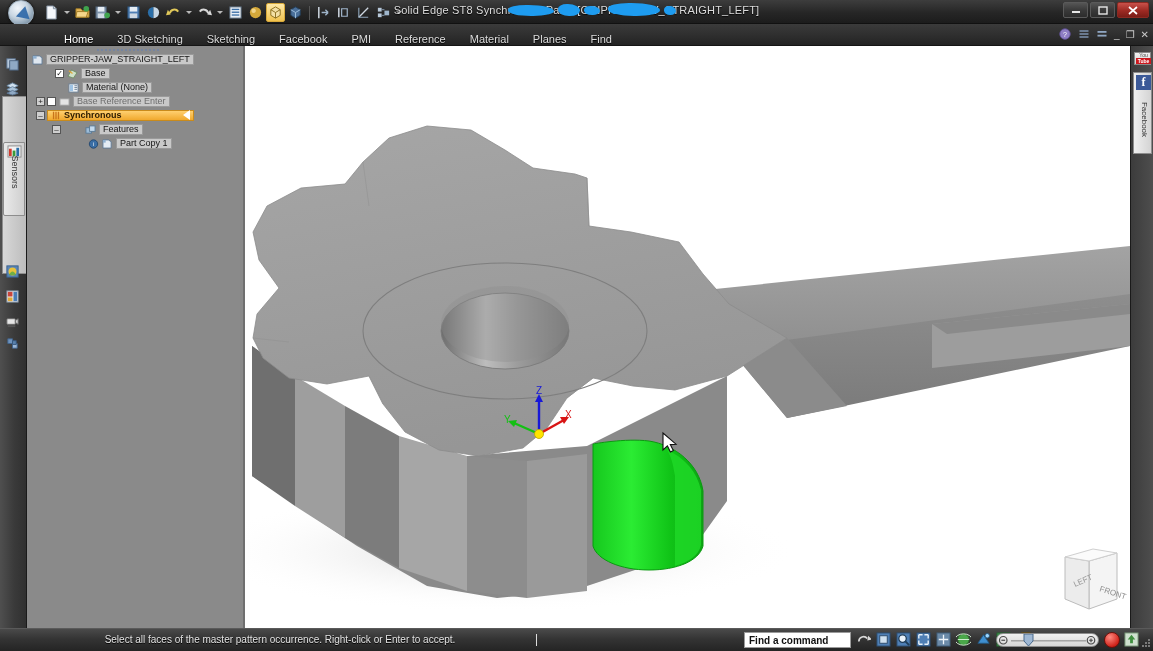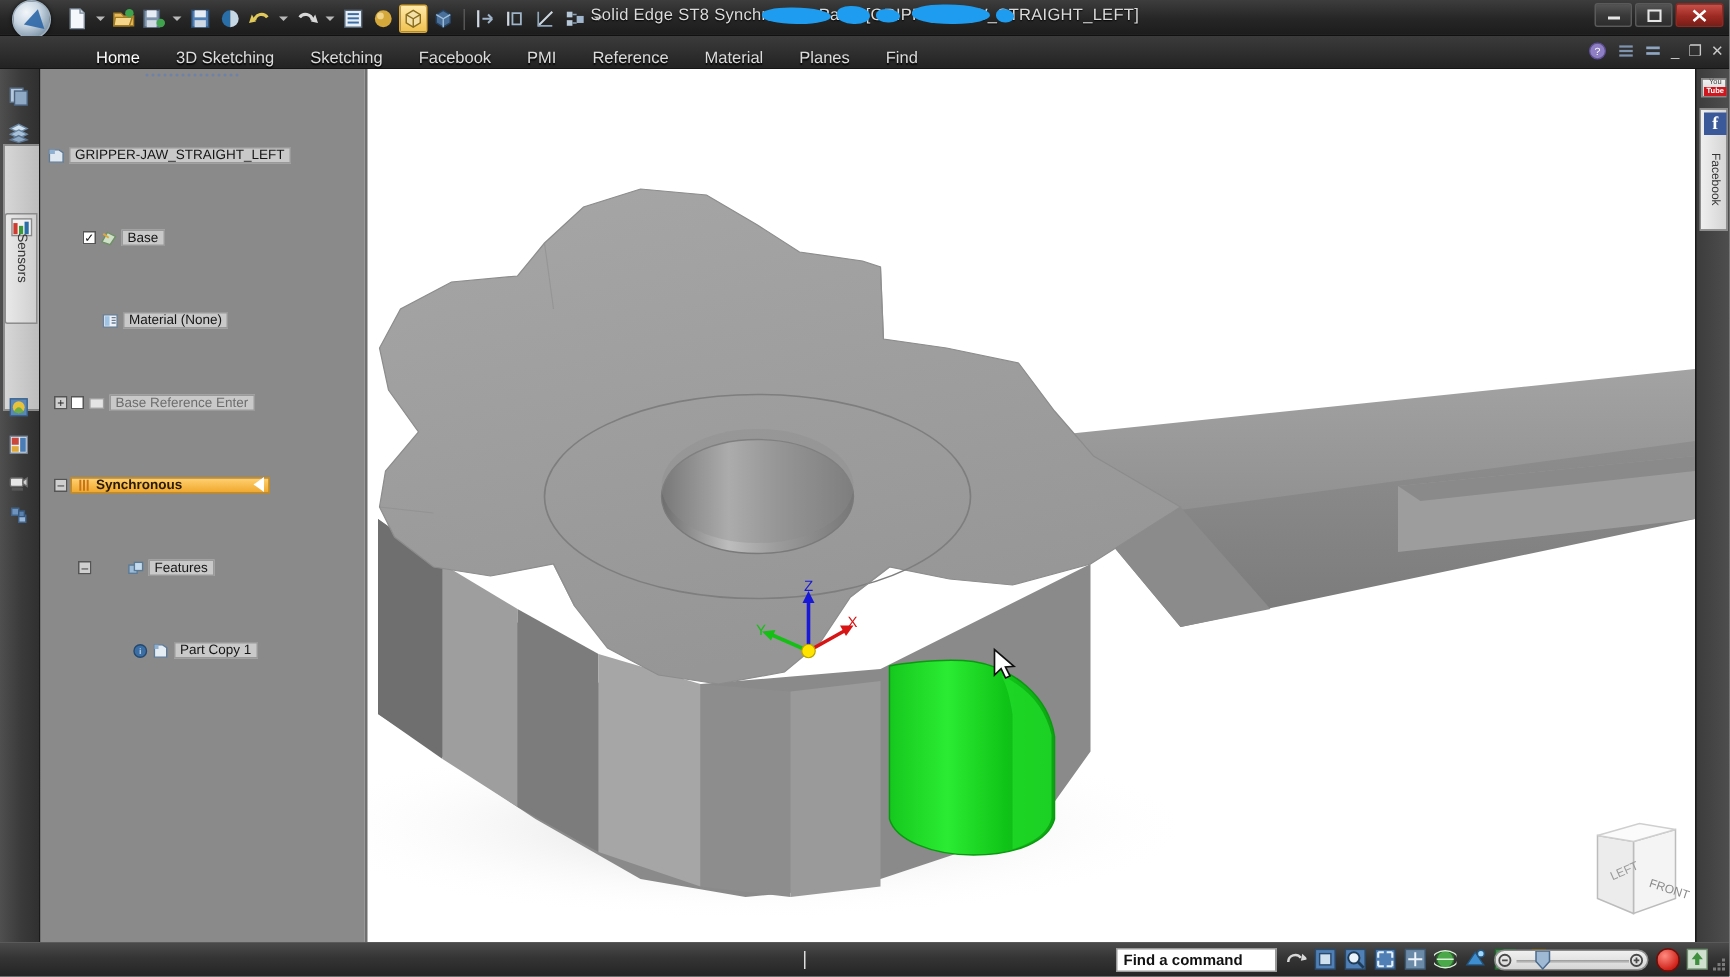--- a/index.html
+++ b/index.html
@@ -72,21 +72,21 @@
      font-size:9px; color:#333; text-align:center; white-space:nowrap; }
   .dock-strip { position:absolute; left:2px; top:50px; width:24px; height:178px;
      background:linear-gradient(90deg,#d7d7d7,#bdbdbd); border:1px solid #8d8d8d; border-right:none; }
 
   
   .tree { position:absolute; left:27px; top:46px; width:216px; height:582px;
      background:#8a8a8a; }
   .tree-handle { position:absolute; left:70px; top:2px; width:80px; height:5px; }
   .tree-handle i { position:absolute; top:1px; width:2px; height:2px; background:#6d82a8; border-radius:50%;}
   .trow { position:relative; height:11px; font-size:10px; color:#151515; white-space:nowrap;
-     display:flex; align-items:center;margin-top:44px; }
+     display:flex; align-items:center; }
   .trow .lbl { background:#c9c9c9; border:1px solid #9a9a9a; padding:0 3px; line-height:9px;
      height:11px; display:inline-block; font-size:9px; }
   .trow.hl .lbl { background:linear-gradient(180deg,#ffd070,#f0a92e); border:1px solid #c98b1c;
      color:#2a1a00; font-weight:bold; }
   .expander { width:9px;height:9px;border:1px solid #555;background:#cfcfcf; font-size:8px;
      line-height:7px; text-align:center; color:#222; margin-right:2px; display:inline-block; }
   .cbox { width:9px;height:9px;border:1px solid #555;background:#fff; margin-right:3px;
      display:inline-flex;align-items:center;justify-content:center;font-size:8px;color:#111;line-height:8px; }
   .ticon { width:11px;height:10px;margin-right:3px;display:inline-block; }
   .hl-arrow { width:0;height:0;border-top:5px solid transparent;border-bottom:5px solid transparent;
@@ -548,21 +548,21 @@
         <span class="expander">+</span>
         <span class="cbox"></span>
         <svg class="ticon" viewBox="0 0 12 11">
           <rect x="1" y="2" width="10" height="7" fill="#e4e4e4" stroke="#a0a0a0"></rect>
         </svg>
         <span class="lbl">Base Reference Enter</span>
       </div>
 
       <div class="trow hl" style="padding-left:6px; margin-bottom:3px;">
         <span class="expander">–</span>
-        <span class="lbl" style="width:133px; display:inline-flex; align-items:flex-end;">
+        <span class="lbl" style="width:147px; display:inline-flex; align-items:flex-end;">
           <svg width="10" height="9" viewBox="0 0 12 11" style="margin-right:3px;">
             <path d="M3 1v9M6 1v9M9 1v9" stroke="#c8731a" stroke-width="1.6"></path>
           </svg>
           <span>Synchronous</span>
           <span style="flex:1"></span>
           <span class="hl-arrow"></span>
         </span>
       </div>
 
       <div class="trow" style="padding-left:22px; margin-bottom:3px;">
@@ -595,20 +595,21 @@
       <s>You</s>
       <b>Tube</b>
     </div>
     <div class="fbtab">
       <div class="fbico">f</div>
       <div class="fblbl">Facebook</div>
     </div>
   </div>
 
   <div class="statusbar">
+    <div class="status-text">Select all faces of the master pattern occurrence.  Right-click or Enter to accept.</div>
     <div class="status-caret"></div>
 
     <div class="findbox" title="Find a command">Find a command</div>
 
     <div class="sbtn" style="left:856px;">
       <svg class="ic" width="16" height="16" viewBox="0 0 16 16">
         <path d="M3 10a5 5 0 0 1 9-3" stroke="#d8d8d8" stroke-width="1.8" fill="none"></path>
         <path d="M13 4l-1 5 5-1z" fill="#d8d8d8"></path>
       </svg>
     </div>

